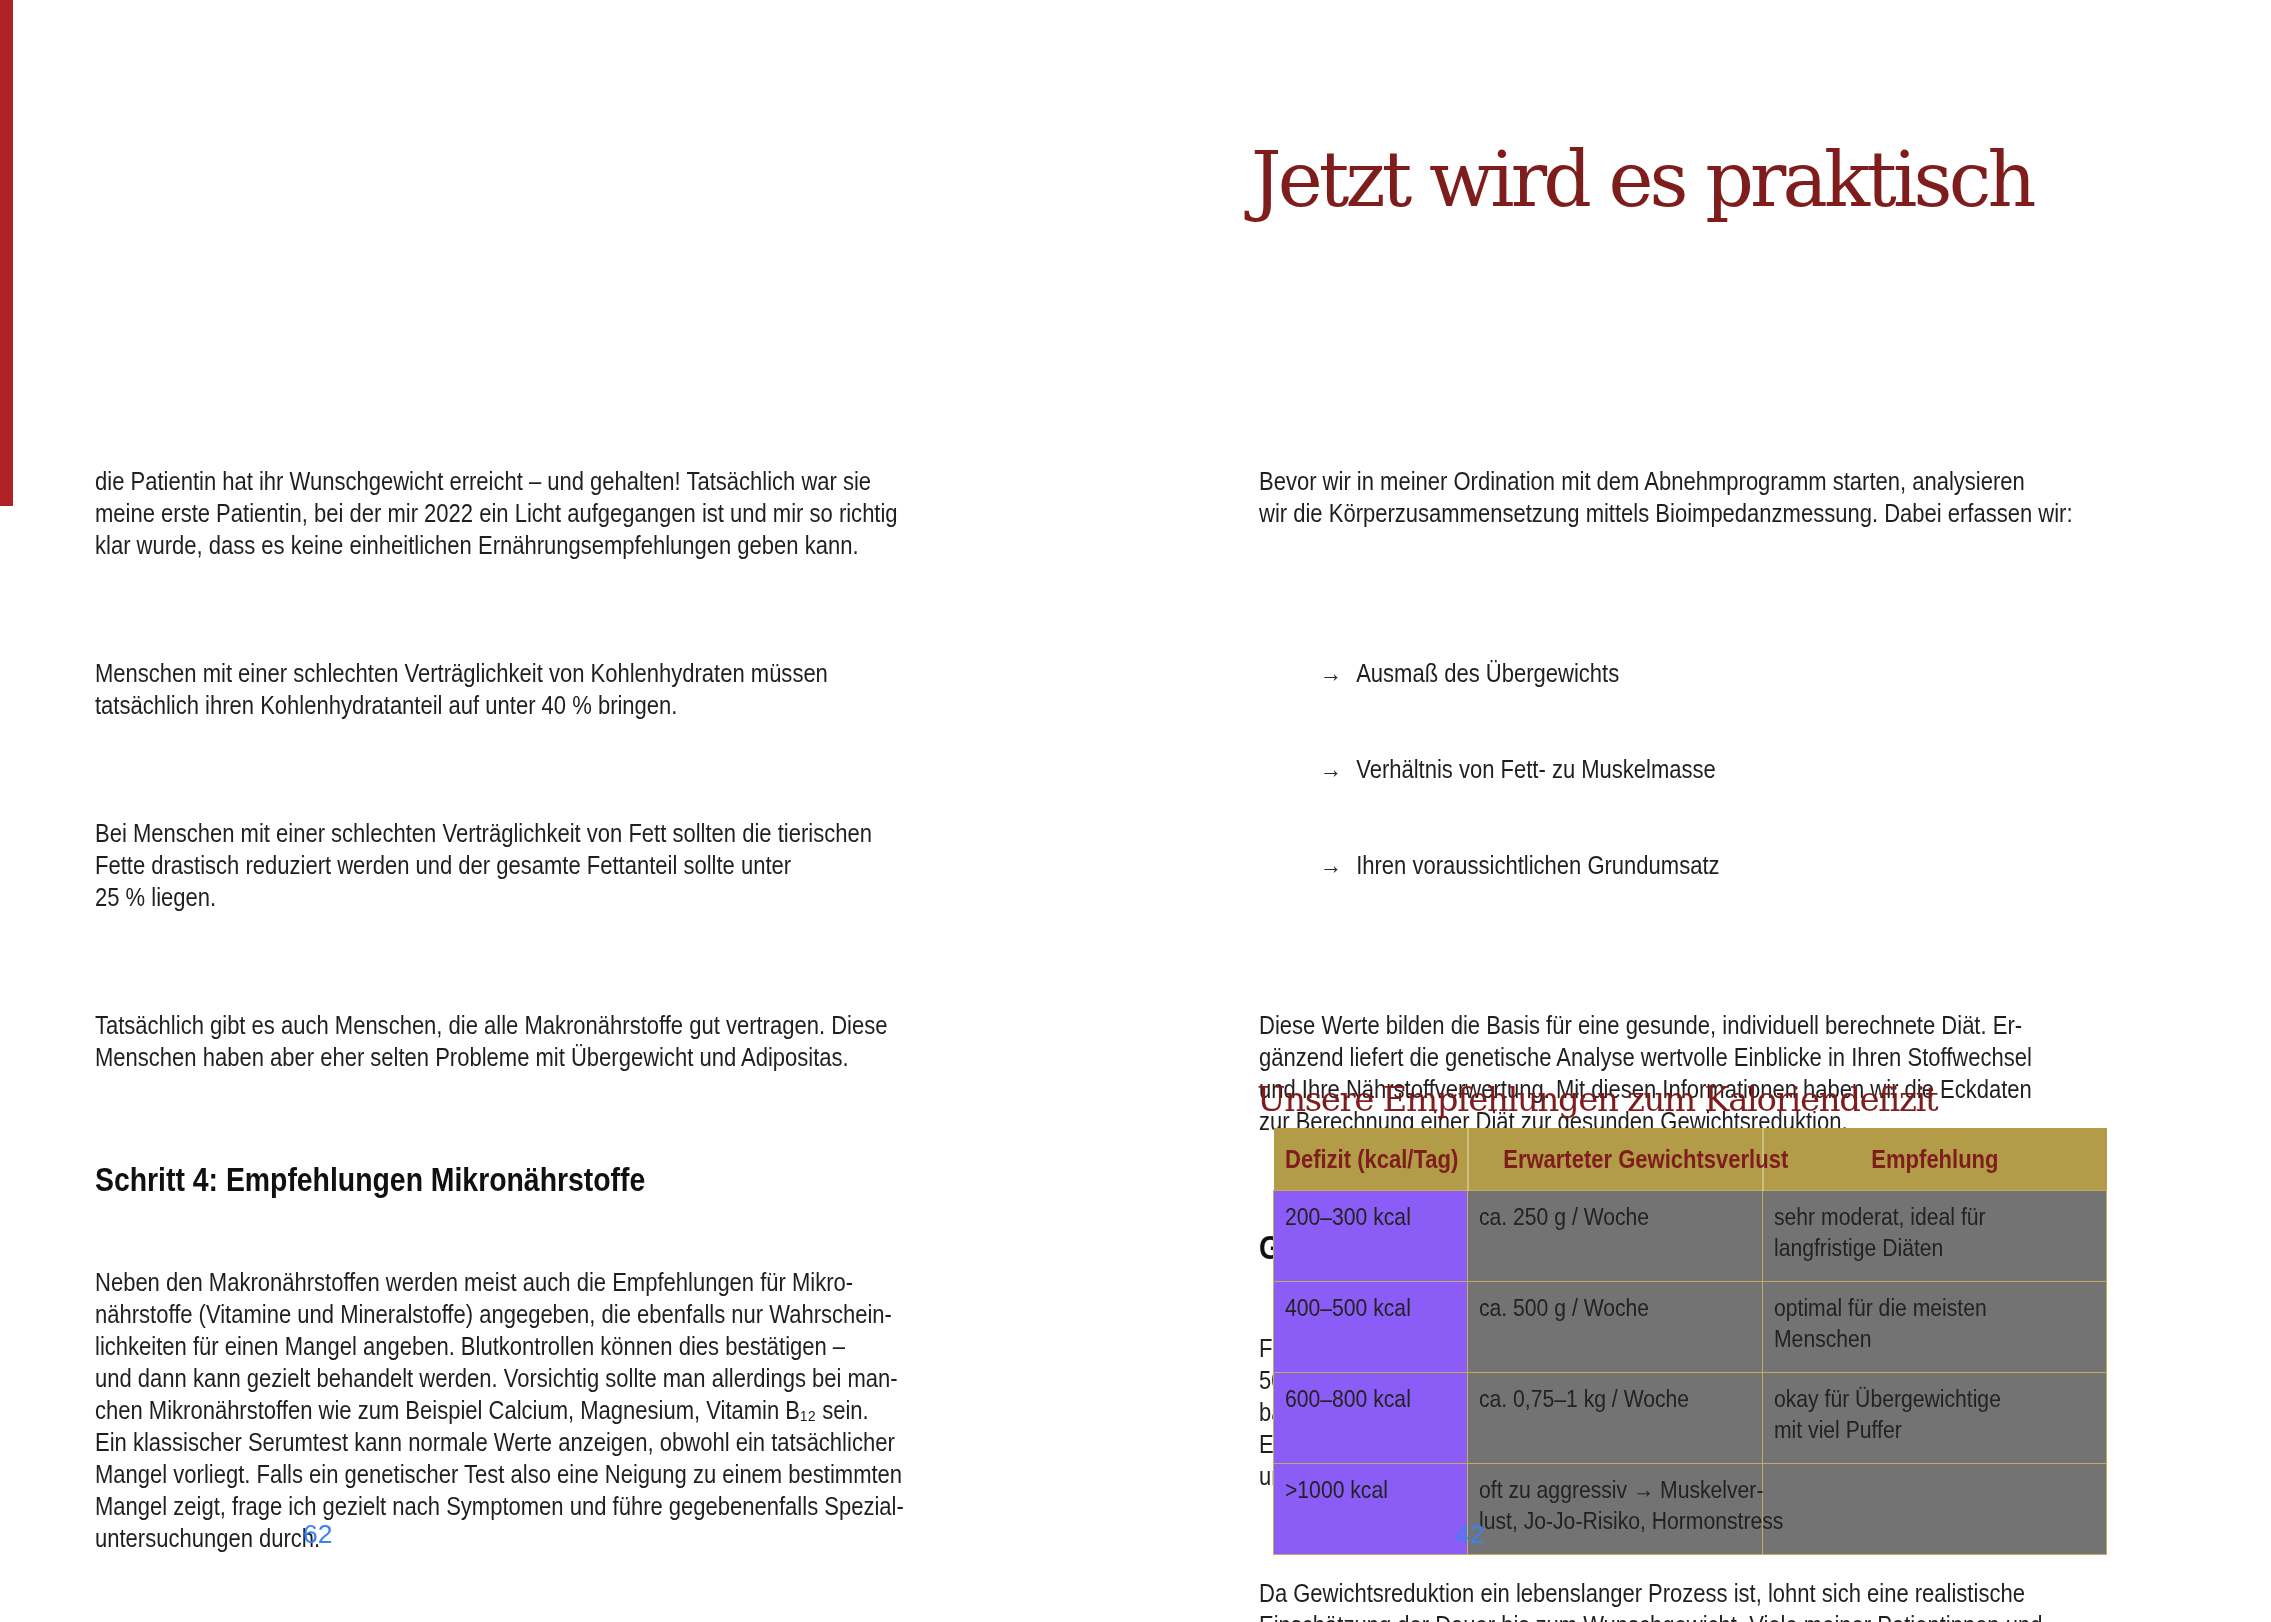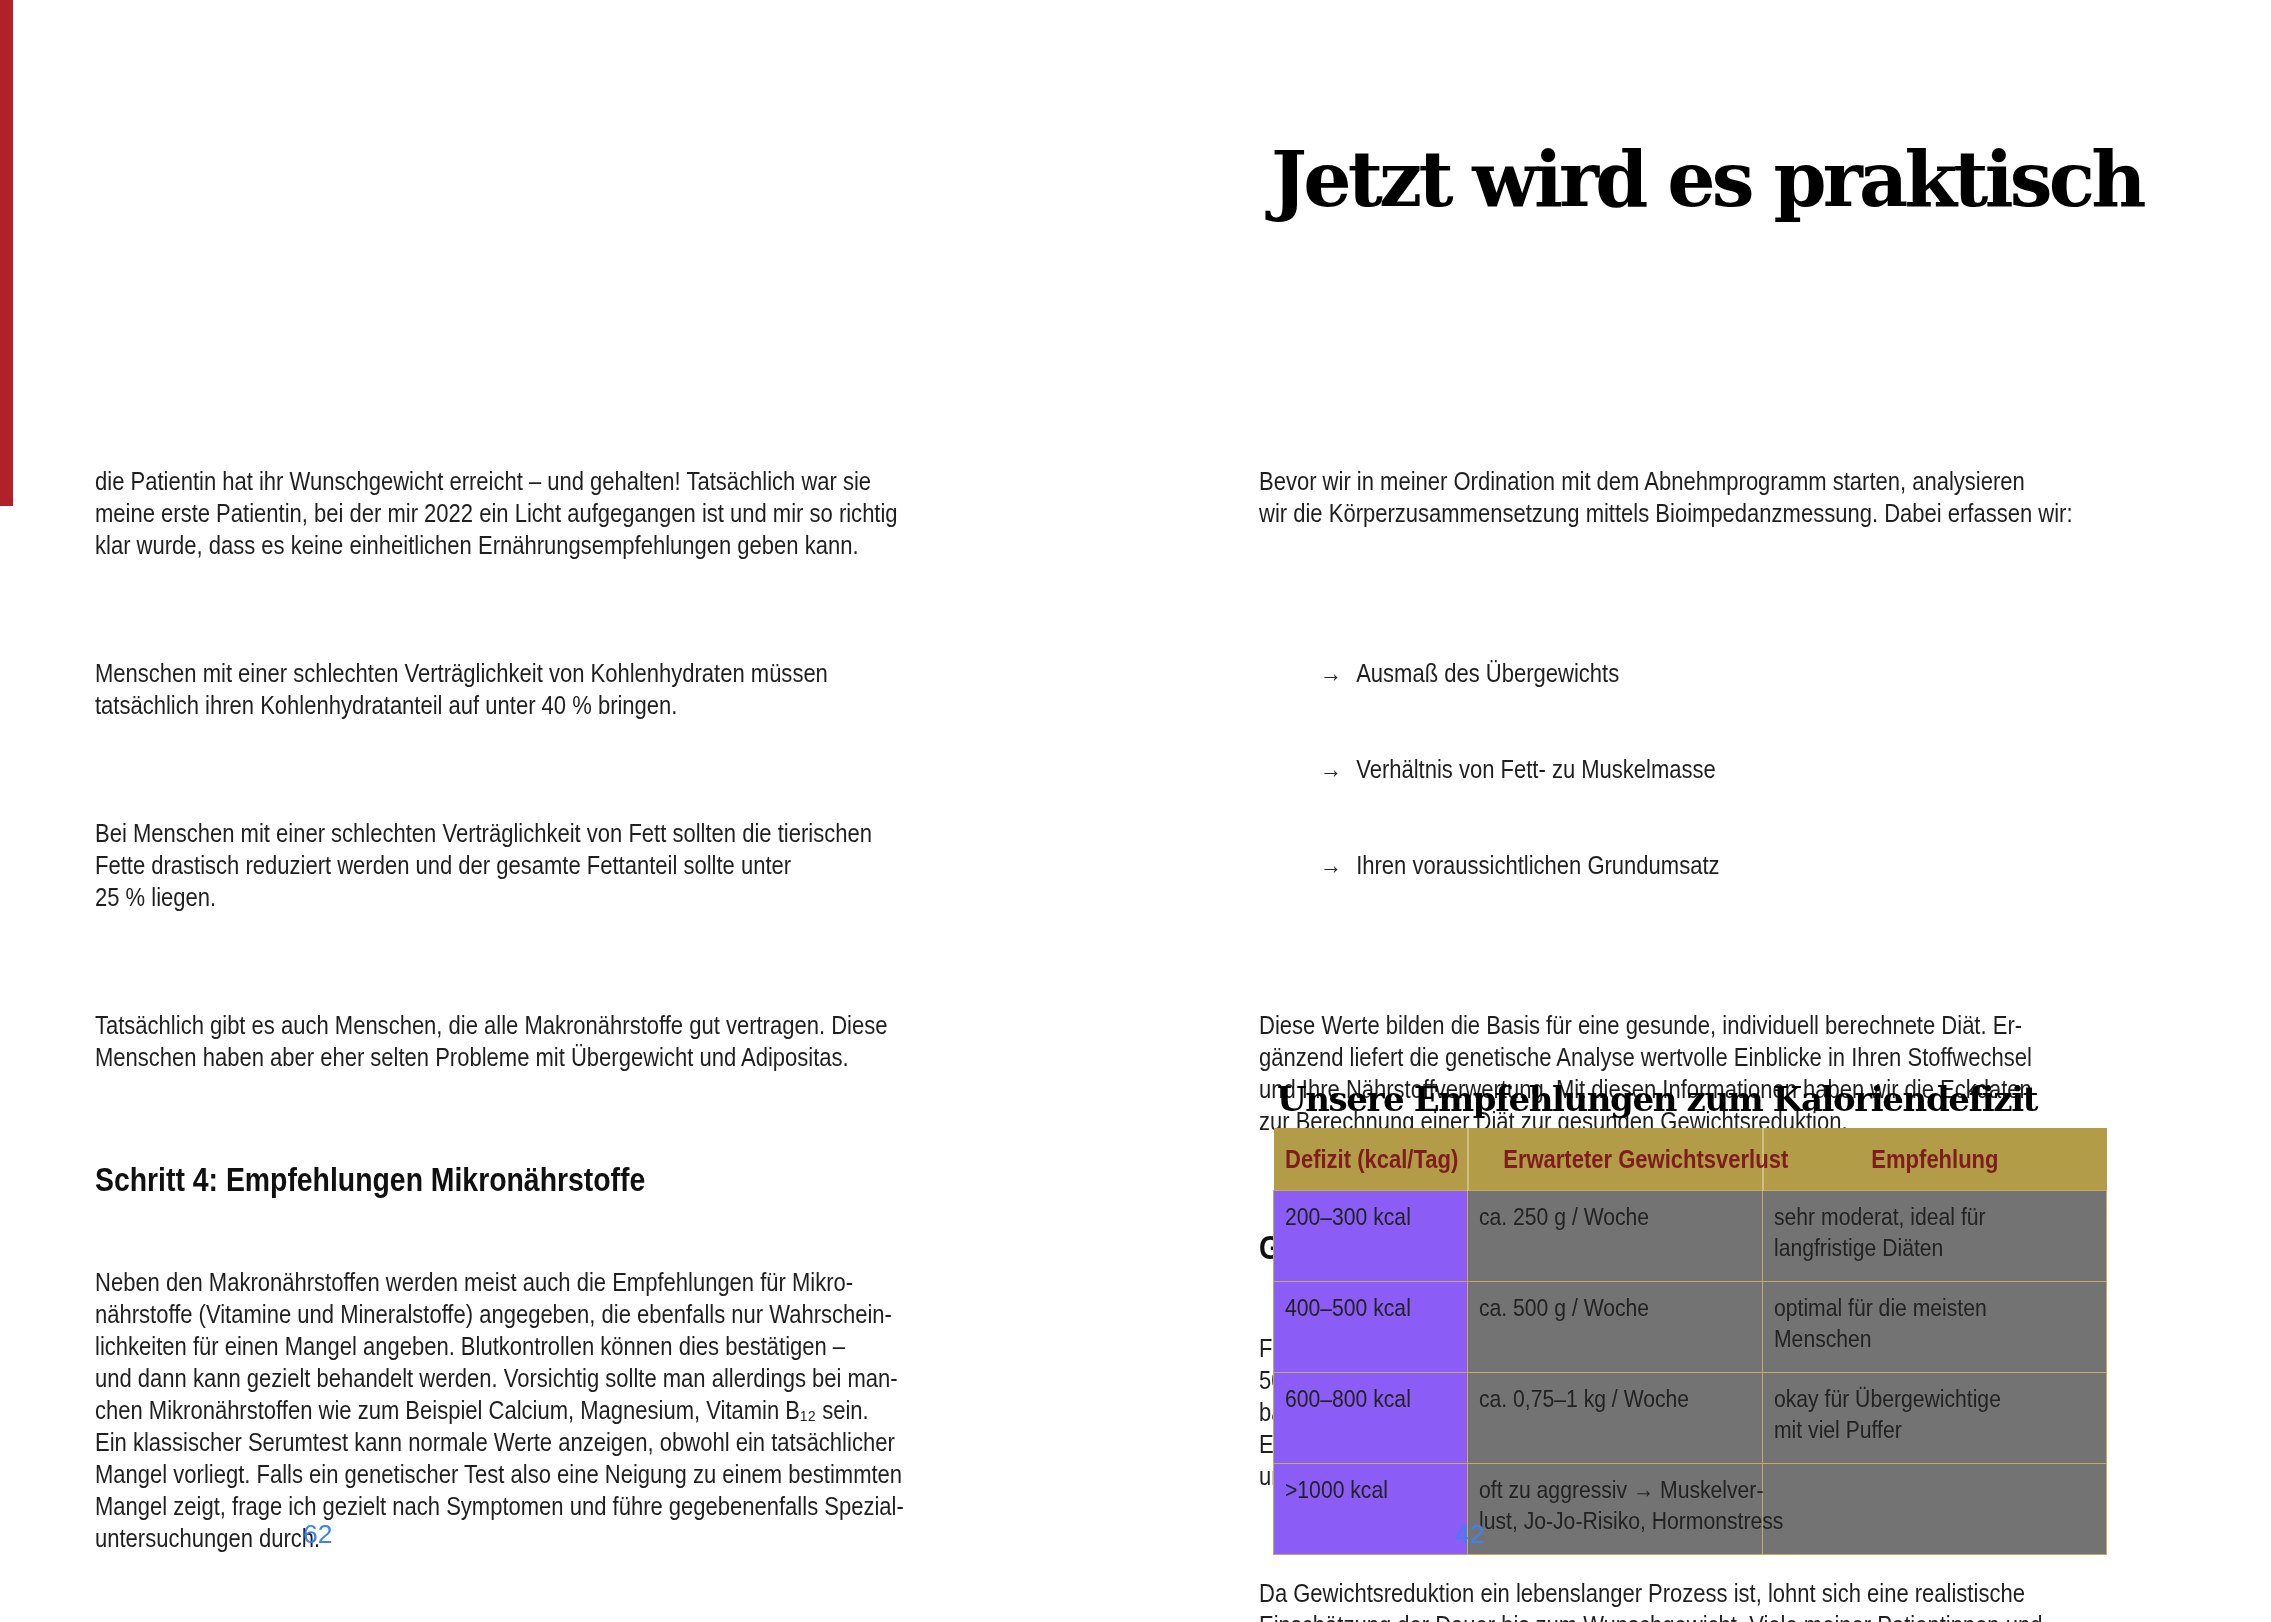--- a/index.html
+++ b/index.html
@@ -11,21 +11,21 @@
 
   
   .copy{position:absolute;color:#1f1f1f;font-size:25.6px;line-height:32px;
         transform:scaleX(0.86);transform-origin:0 0;white-space:pre;}
   .pblock{margin:0;}
   .mb34{margin-bottom:32px;} .mb28{margin-bottom:26.5px;} .mb24{margin-bottom:23px;}
   .mb22{margin-bottom:21px;} .mb20{margin-bottom:19px;} .mb2{margin-bottom:1.9px;}
 
   .sans-h{font-weight:bold;font-size:33px;line-height:40px;color:#101010;letter-spacing:0px;}
 
-  .serif-blue{font-family:"DejaVu Serif","Liberation Serif",serif;font-weight:bold;color:#000000;margin-left:20px;}
+  .serif-blue{font-family:"DejaVu Serif","Liberation Serif",serif;font-weight:normal;color:#7f1d1d;}
   .chapter-title{position:absolute;left:1251px;top:142px;font-size:76px;line-height:76px;letter-spacing:-3.8px;}
   .table-heading{position:absolute;left:1257px;top:1081px;font-size:34px;line-height:36px;letter-spacing:-1.4px;}
 
   .bullet{display:block;padding-left:71px;}
   .bullet .arr{display:inline-block;width:42px;color:#2a2a2a;}
 
   
   table.cal{position:absolute;left:1273px;top:1128px;width:833px;border-collapse:collapse;table-layout:fixed;}
   table.cal col.c1{width:194px;} table.cal col.c2{width:295px;} table.cal col.c3{width:344px;}
   table.cal th{background:#b39c48;color:#7f1d1d;height:62px;font-size:25.6px;font-weight:bold;

